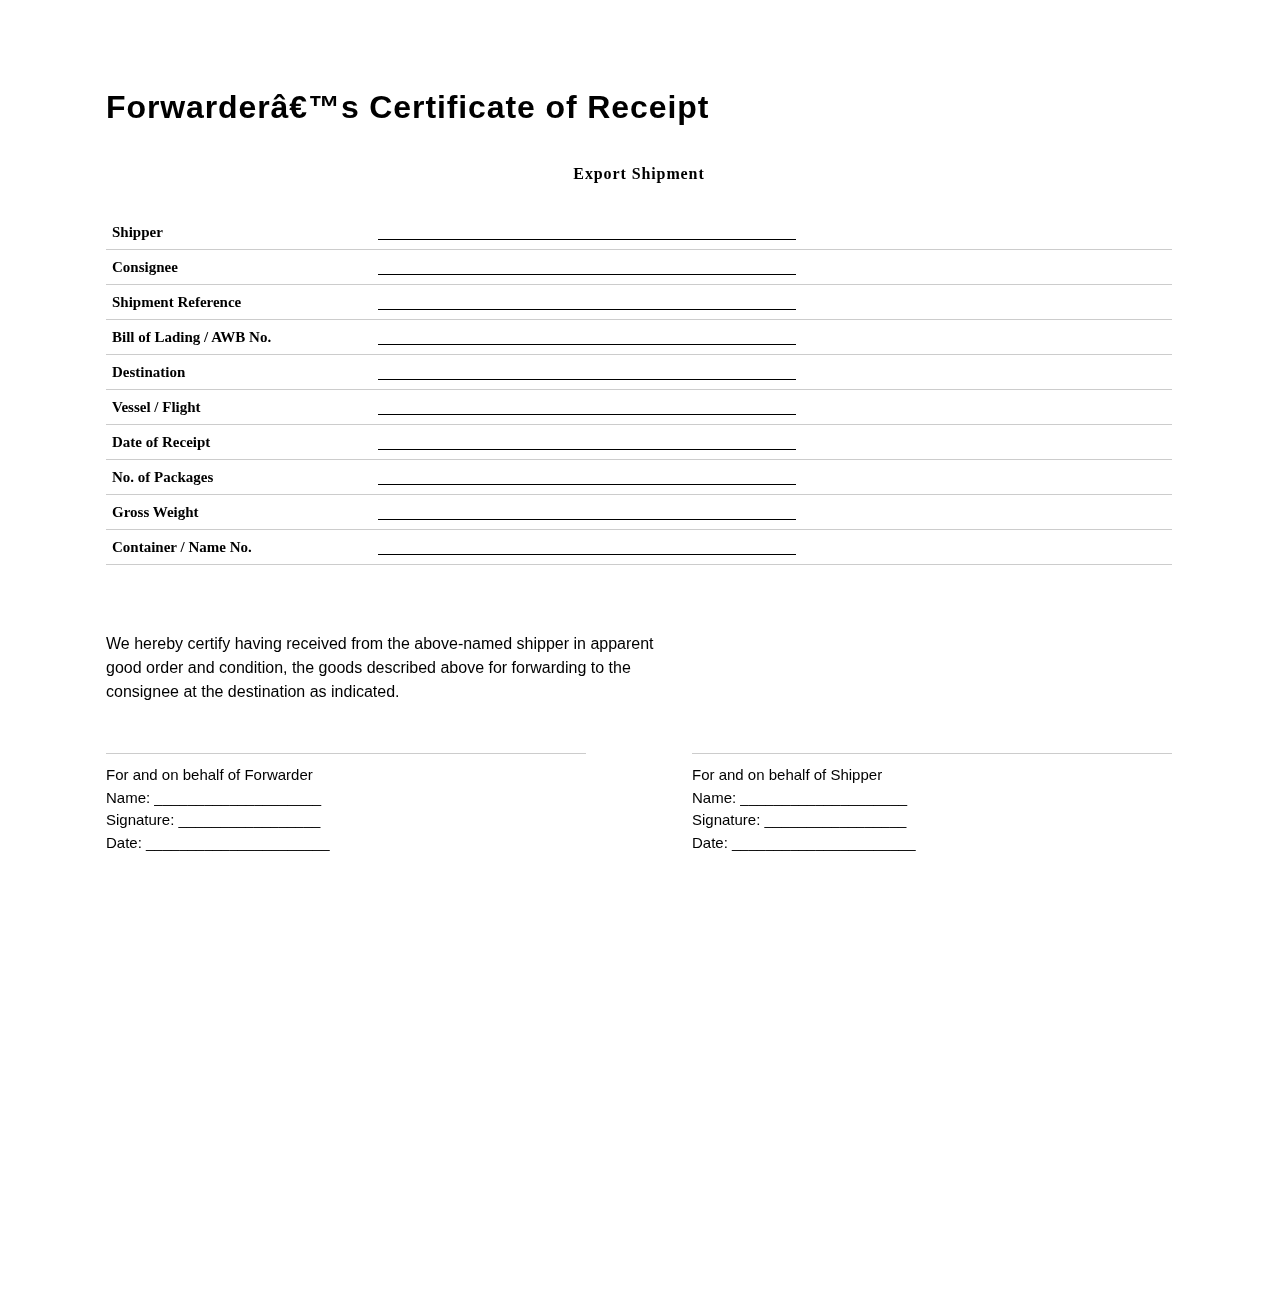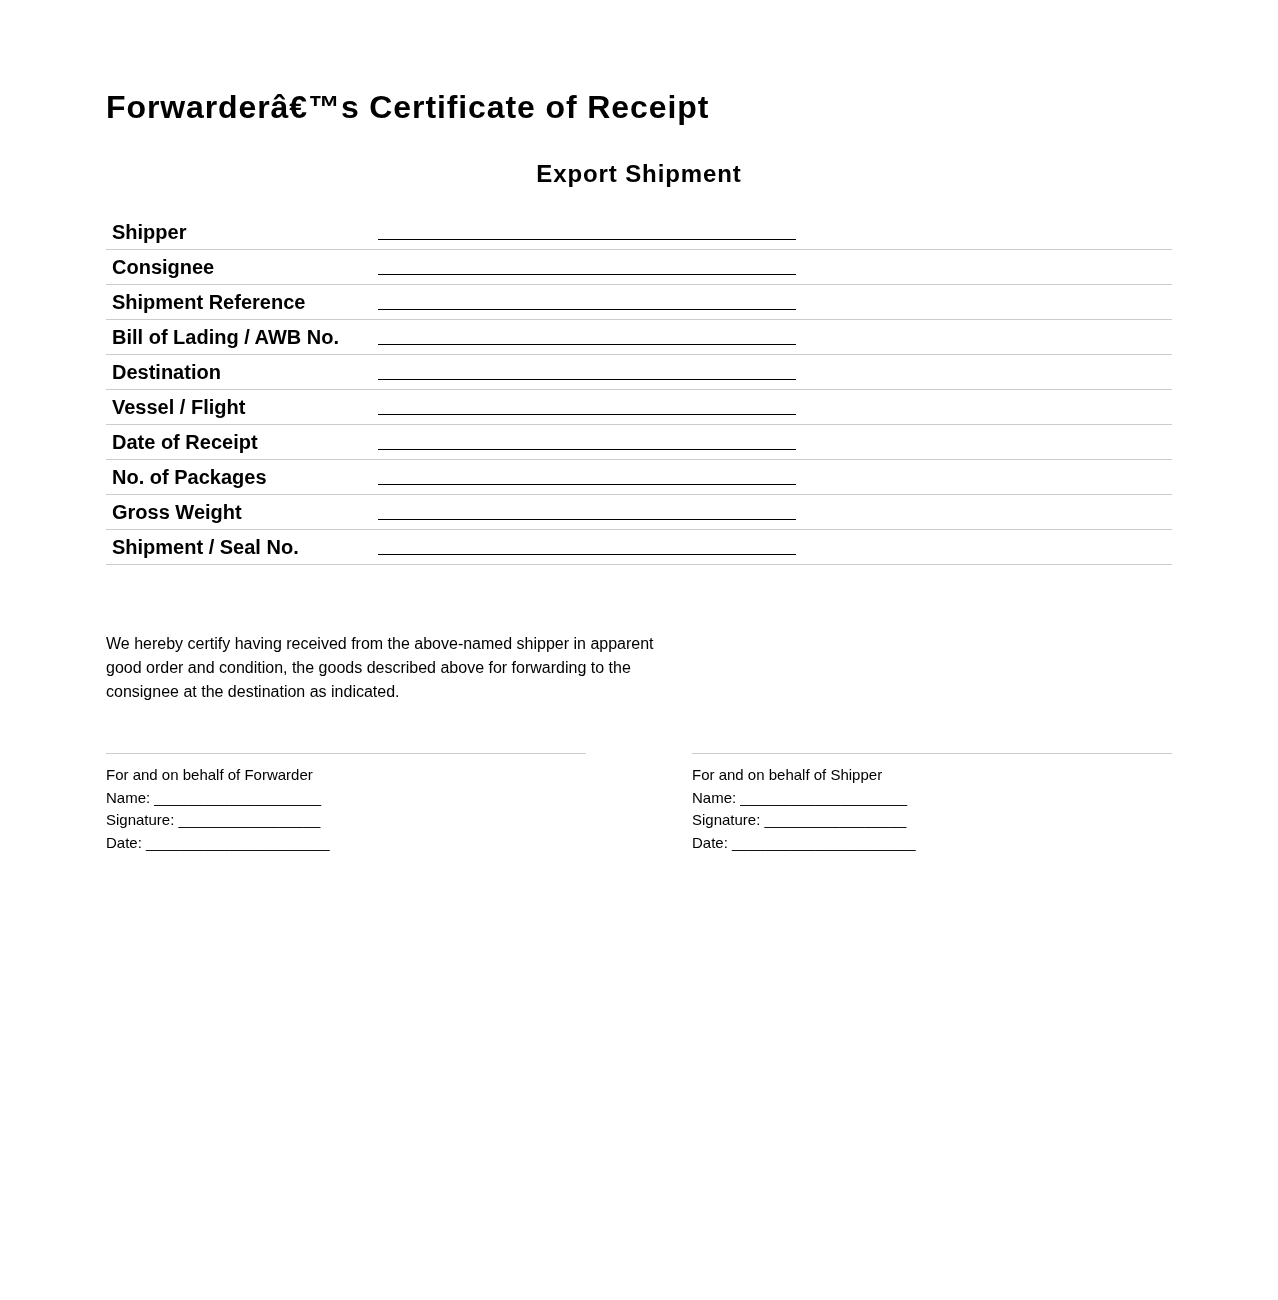--- a/index.html
+++ b/index.html
@@ -32,48 +32,50 @@
       letter-spacing: 0.9px;
       line-height: 42px;
       margin: 0;
     }
     .subtitle {
       position: absolute;
       left: 0;
       width: 1066px;
       top: 158px;
       text-align: center;
-      font-size: 24px;
+      font-size: 16px;
       font-weight: bold;
       letter-spacing: 0.9px;
       line-height: 32px;
       margin: 0;
+      font-family: Liberation Serif, serif;
     }
     .fields {
       position: absolute;
       left: 0;
       top: 215px;
       width: 1066px;
       border-collapse: collapse;
     }
     .field-row {
       height: 35px;
       border-bottom: 1px solid #cccccc;
       box-sizing: border-box;
       display: flex;
       align-items: flex-start;
     }
     .field-label {
       width: 272px;
       padding-left: 6px;
       padding-top: 8px;
-      font-size: 20px;
+      font-size: 15px;
       font-weight: bold;
       line-height: 18px;
       box-sizing: border-box;
+      font-family: Liberation Serif, serif;
     }
     .field-blank {
       margin-top: 24px;
       width: 418px;
       height: 0;
       border-bottom: 1.5px solid #000000;
     }
     .statement {
       position: absolute;
       left: 0;
@@ -142,21 +144,21 @@
     </div>
     <div class="field-row">
       <span class="field-label">No. of Packages</span>
       <span class="field-blank"></span>
     </div>
     <div class="field-row">
       <span class="field-label">Gross Weight</span>
       <span class="field-blank"></span>
     </div>
     <div class="field-row">
-      <span class="field-label">Shipment / Seal No.</span>
+      <span class="field-label">Container / Name No.</span>
       <span class="field-blank"></span>
     </div>
   </div>
 
   <p class="statement">We hereby certify having received from the above-named shipper in apparent good order and condition, the goods described above for forwarding to the consignee at the destination as indicated.</p>
 
   <div class="sig-block left">
     <span class="sig-line">For and on behalf of Forwarder</span>
     <span class="sig-line">Name: ____________________</span>
     <span class="sig-line">Signature: _________________</span>

